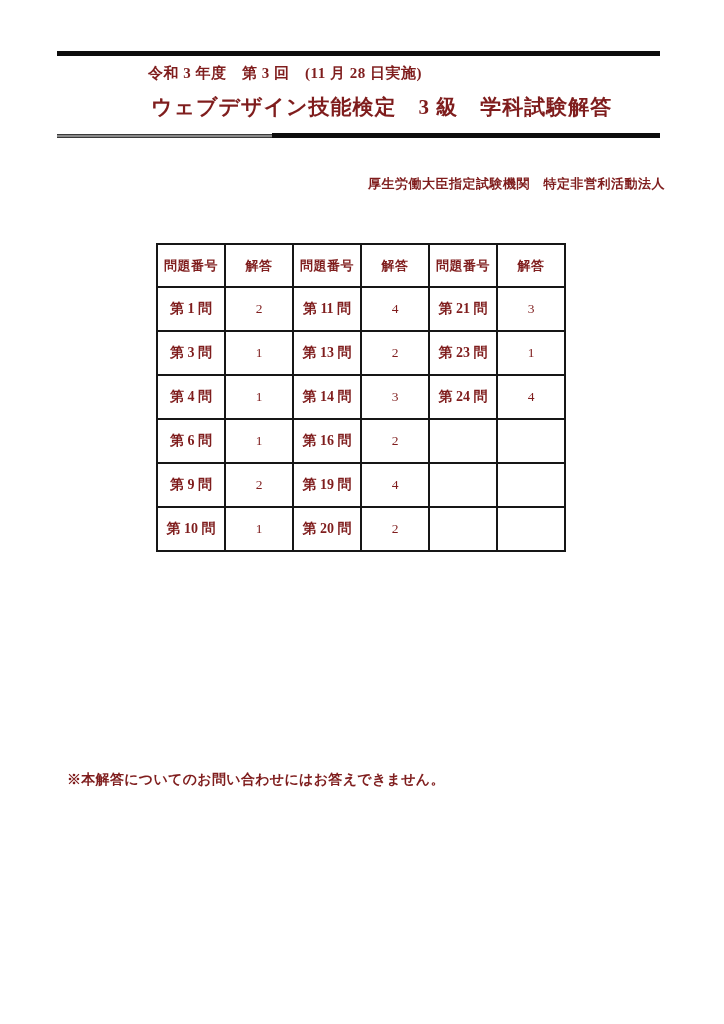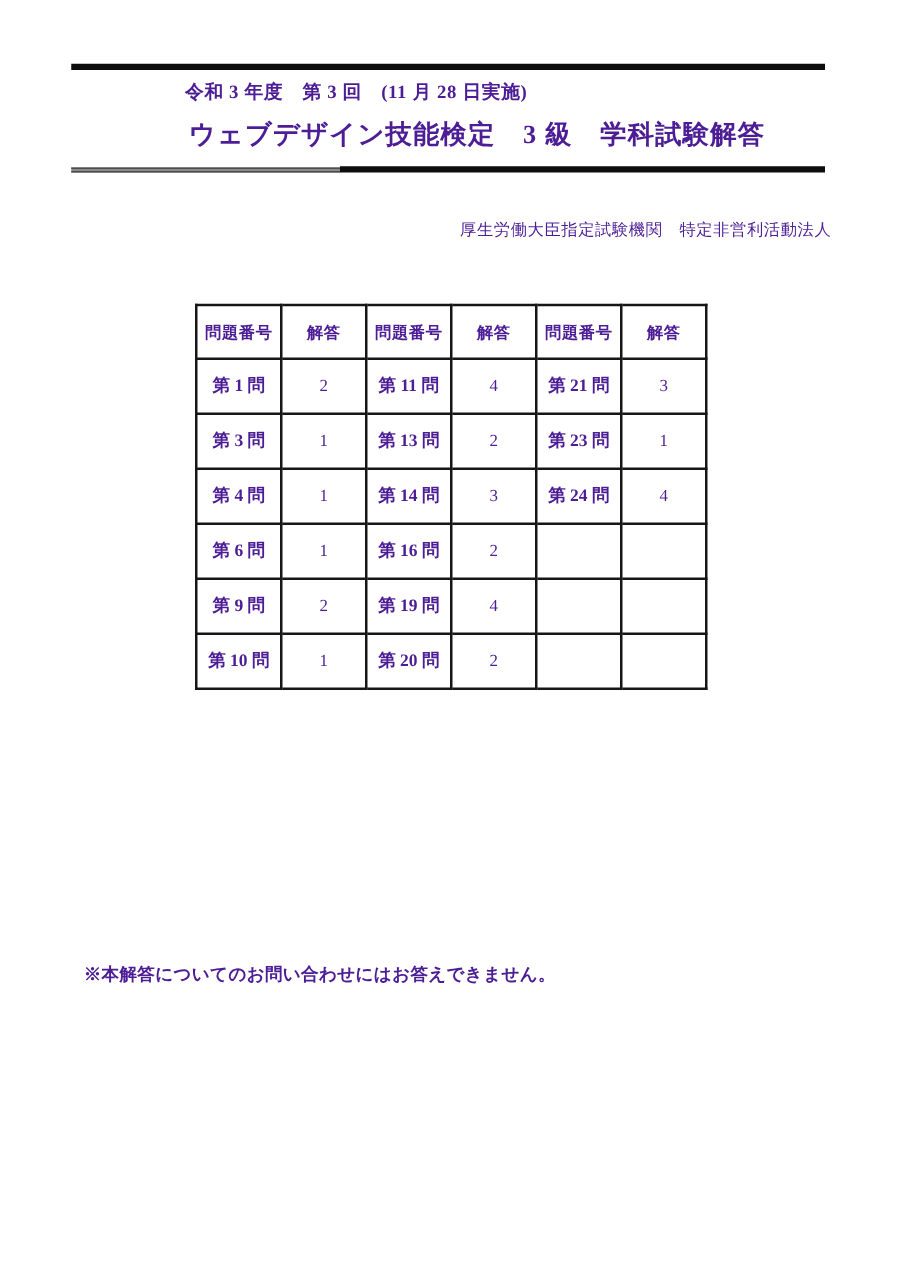--- a/index.html
+++ b/index.html
@@ -1,21 +1,21 @@
 <!DOCTYPE html>
 <html lang="ja"><head>
 <meta charset="utf-8">
 <style>
   html, body { margin: 0; padding: 0; background: #ffffff; }
   .page {
     position: relative;
     width: 724px;
     height: 1024px;
     background: #ffffff;
-    color: #4c1d95;
+    color: #7f1d1d;
     font-family: "Liberation Serif", "DejaVu Serif", serif;
     overflow: hidden;
   }
 
   
   .rule-top {
     position: absolute;
     left: 57px; top: 51px;
     width: 603px; height: 5px;
     background: #0d0d0d;
@@ -49,21 +49,21 @@
     font-size: 21px;
     font-weight: 700;
     letter-spacing: 1px;
     white-space: nowrap;
   }
 
   .org-block {
     position: absolute;
     right: 59px; top: 177px;
     text-align: left;
-    font-weight: 400;
+    font-weight: 700;
     line-height: 1.0;
   }
   .org-line1 { font-size: 13px; letter-spacing: 0.5px; white-space: nowrap; }
   .org-line2 { font-size: 14px; letter-spacing: 1px; margin-top: 9px; white-space: nowrap; }
 
   table.answers {
     position: absolute;
     left: 156px; top: 243px;
     border-collapse: collapse;
     table-layout: fixed;

